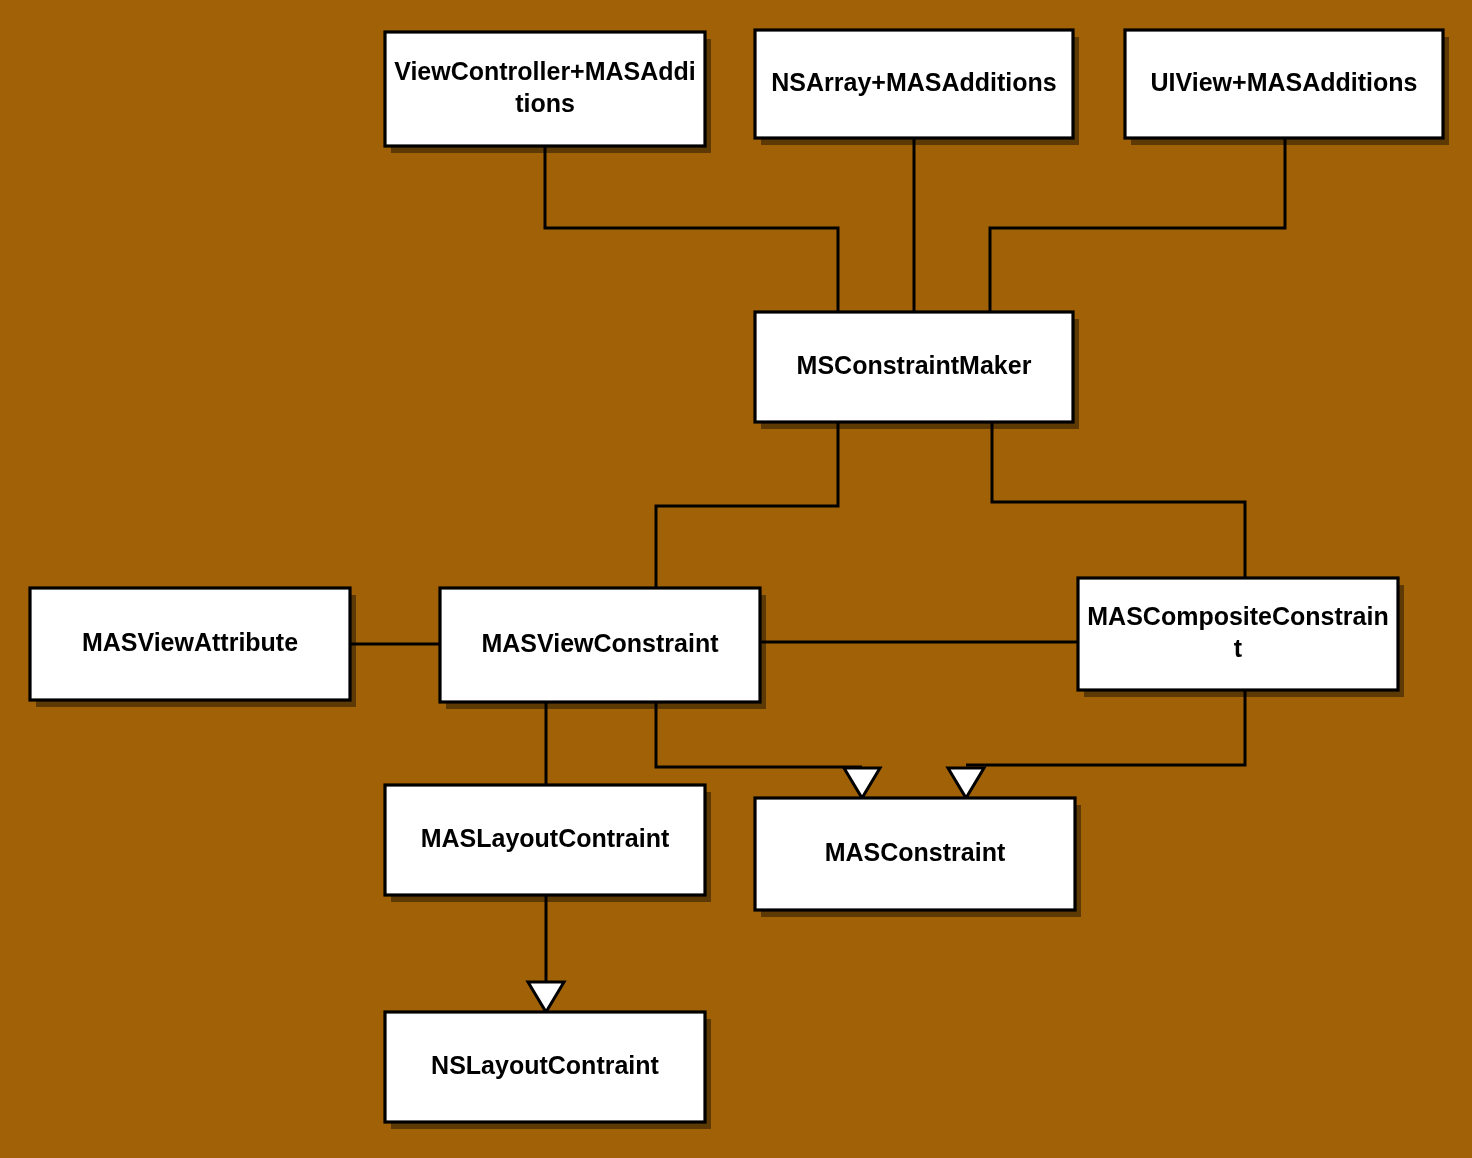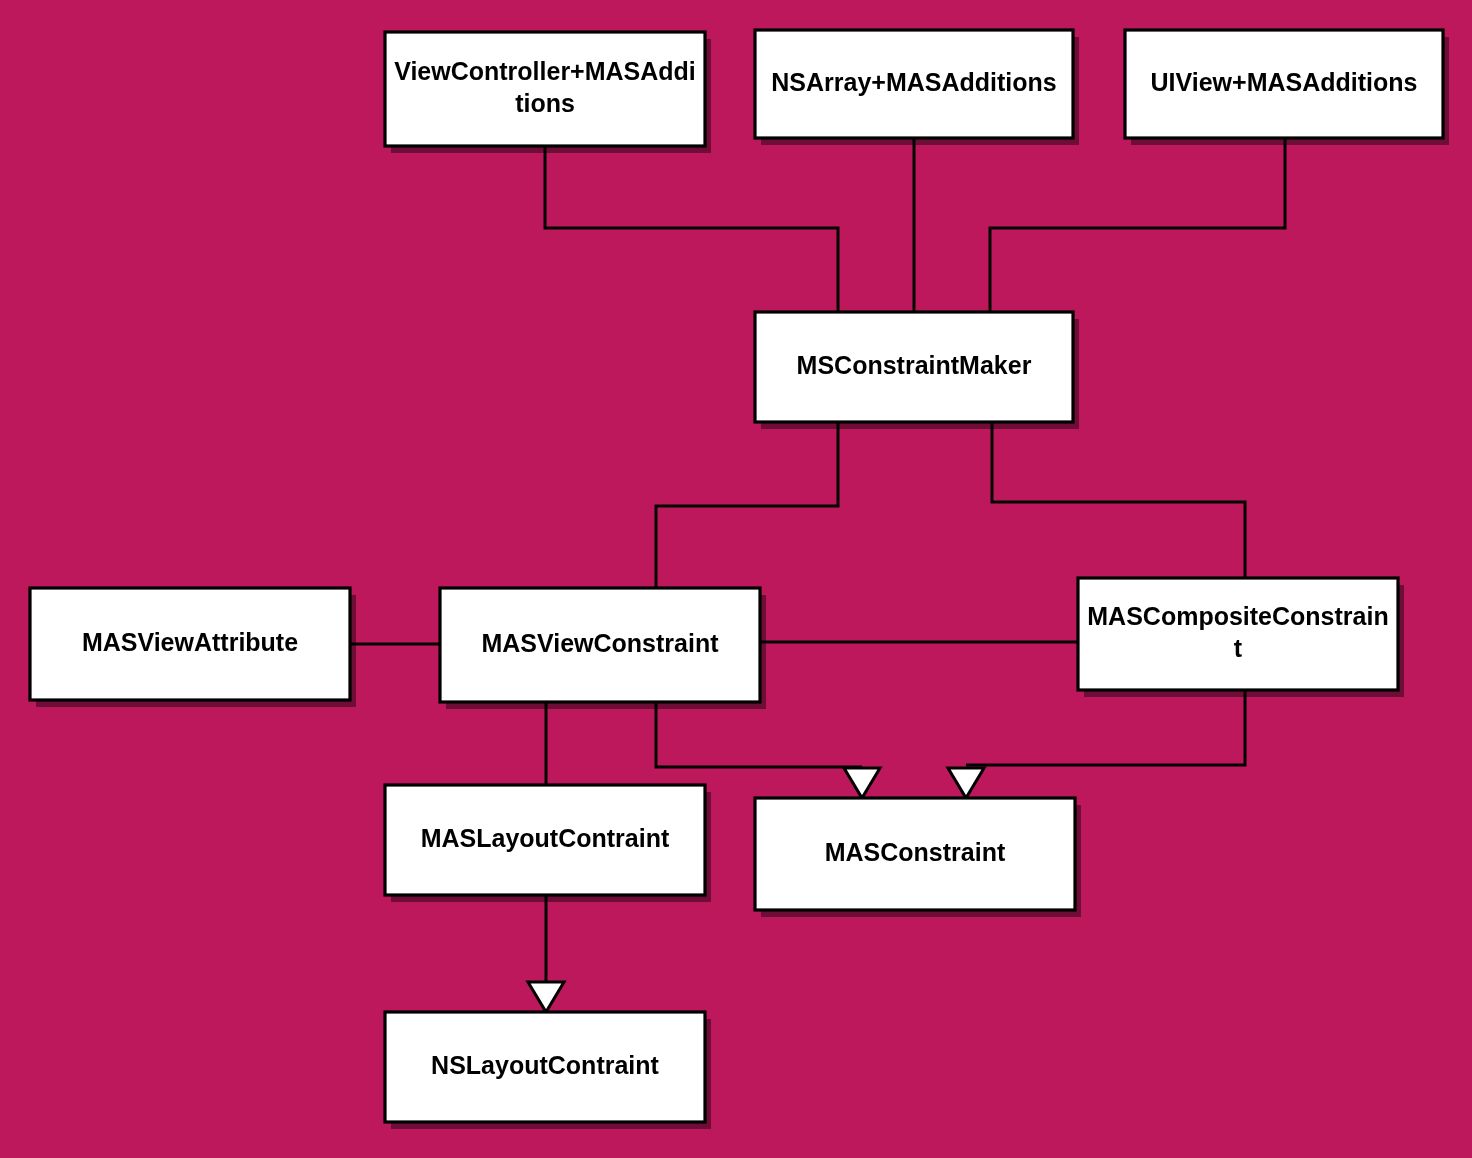--- a/index.html
+++ b/index.html
@@ -7,21 +7,21 @@
     padding: 0;
     background: #ffffff;
   }
   body {
     font-family: "Liberation Sans", sans-serif;
   }
   #diagram-root {
     position: relative;
     width: 1472px;
     height: 1158px;
-    background: #be185d;
+    background: #a16207;
     overflow: hidden;
   }
   svg.diagram-canvas {
     position: absolute;
     top: 0;
     left: 0;
     width: 1472px;
     height: 1158px;
     display: block;
   }

